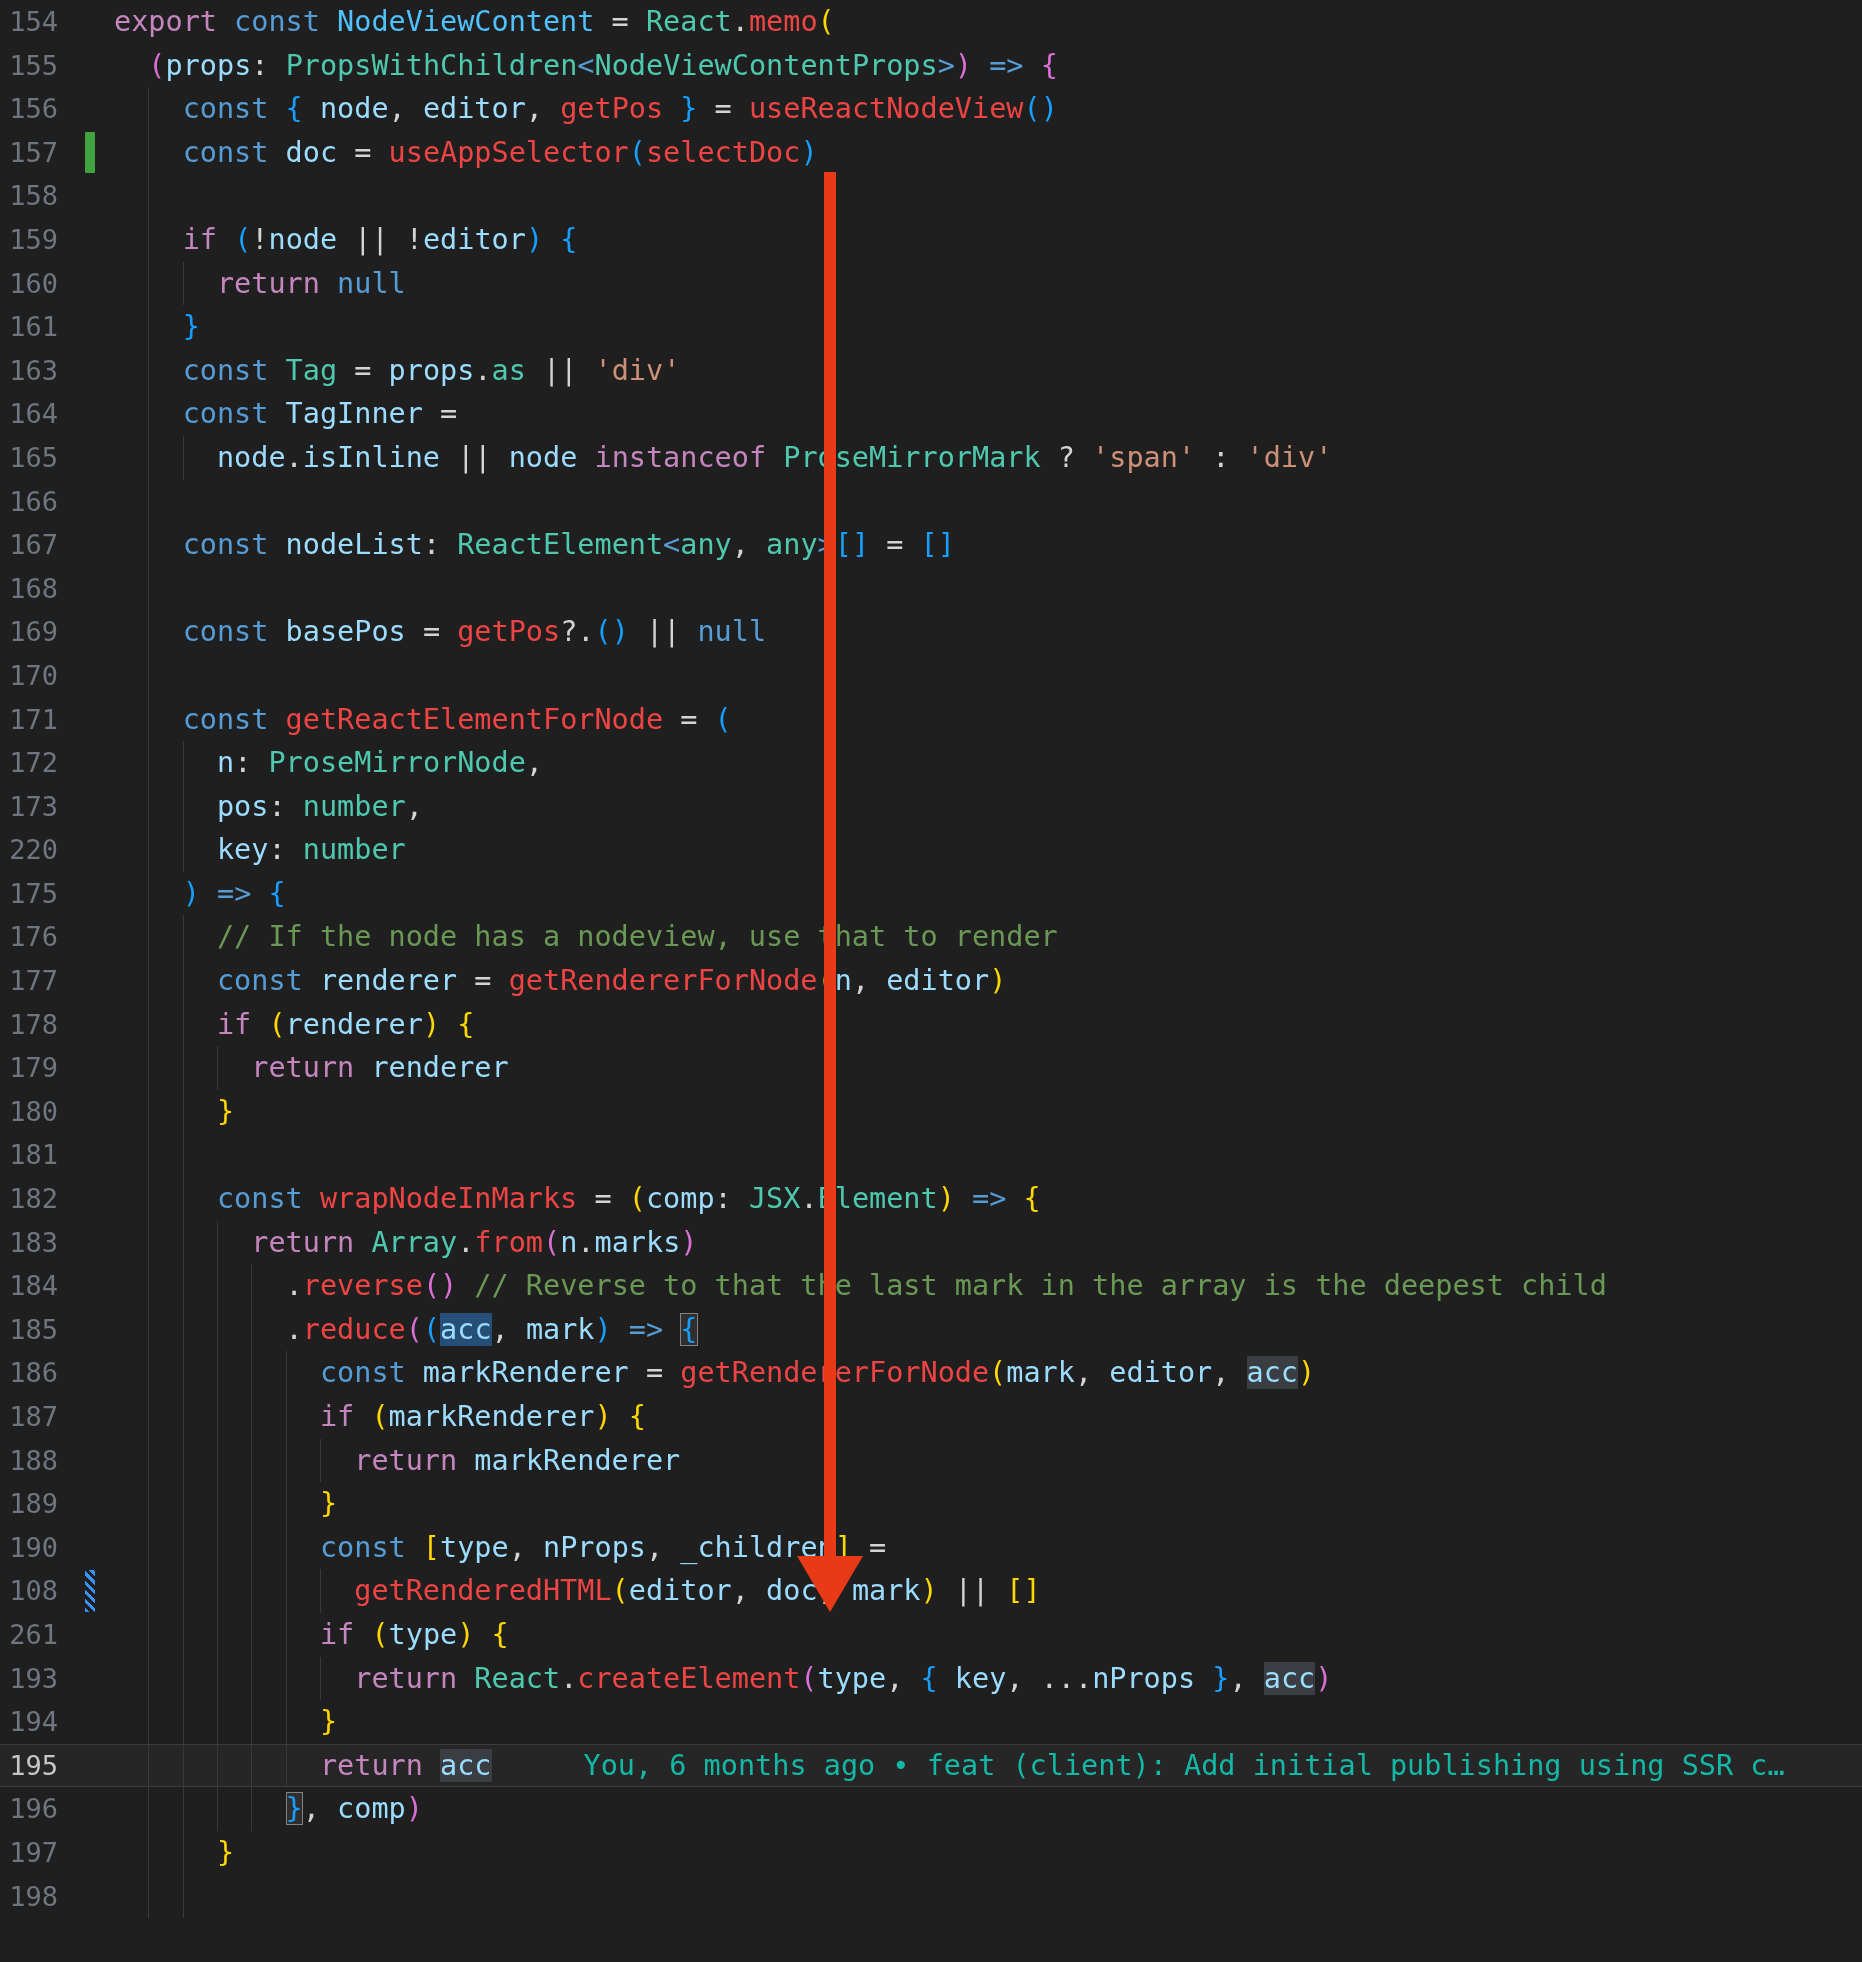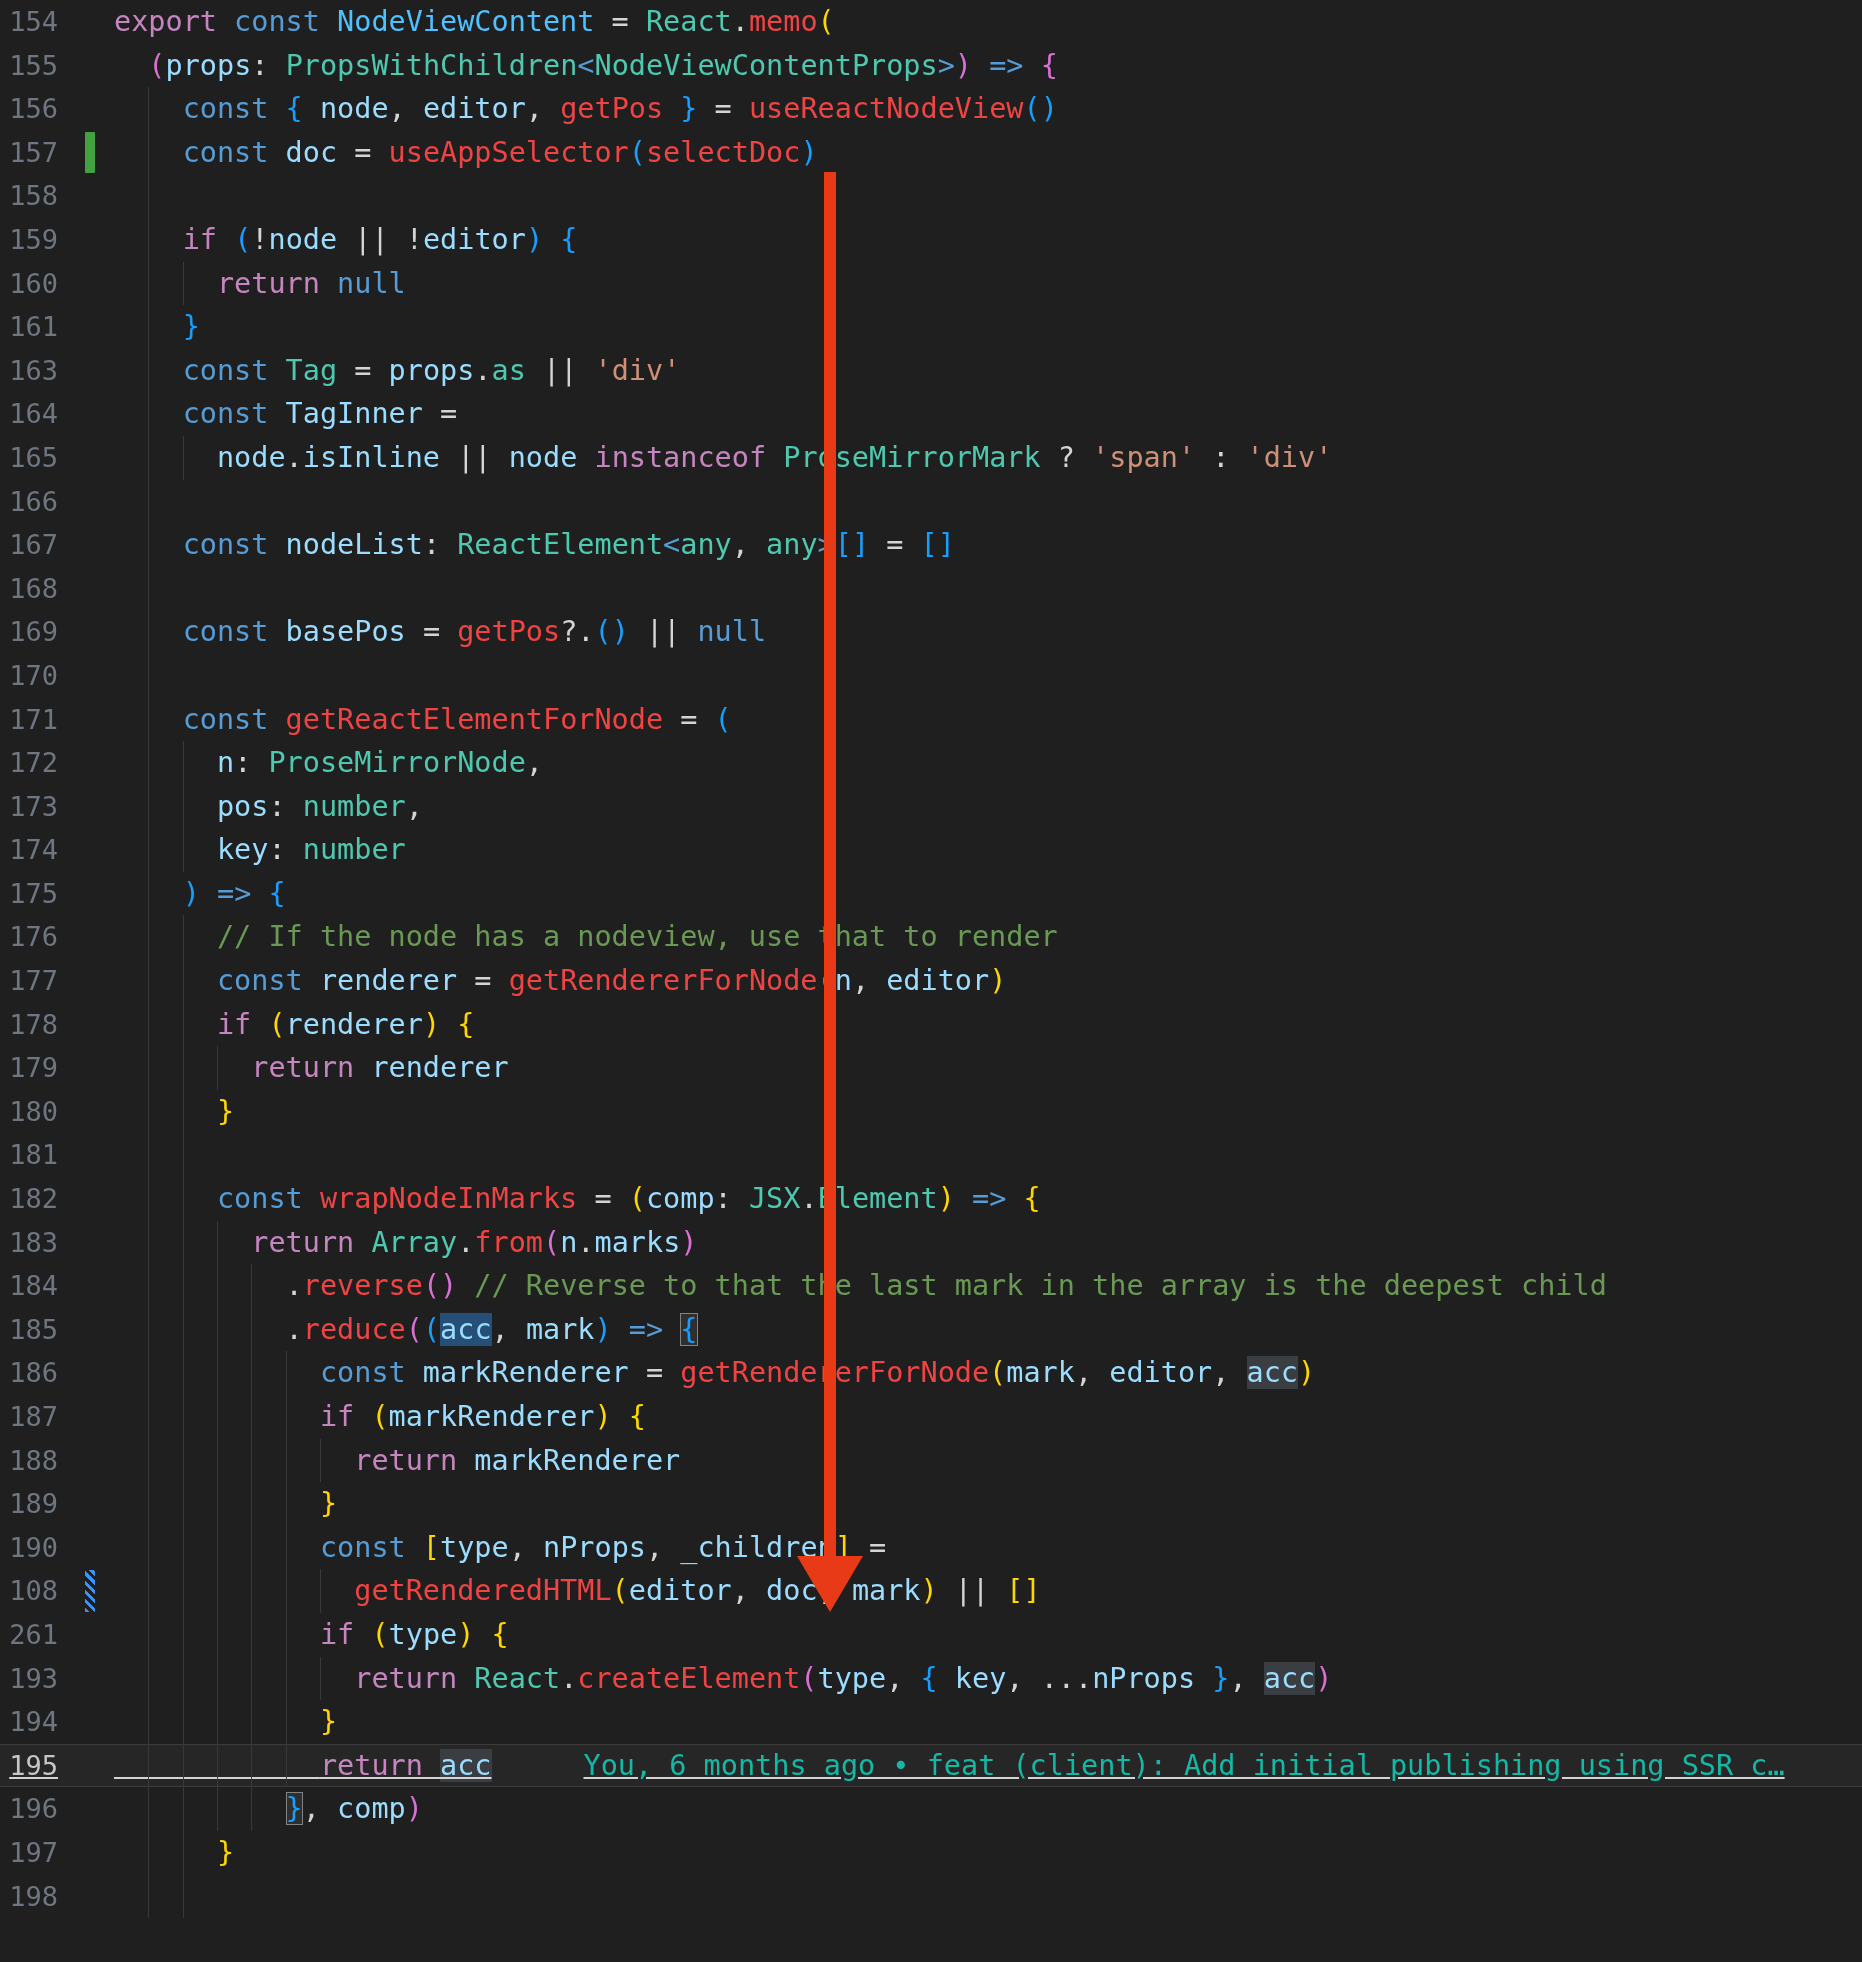--- a/index.html
+++ b/index.html
@@ -6,21 +6,21 @@
   .editor{
     position:relative;
     width:1862px;height:1962px;
     background:#1f1f1f;
     font-family:"DejaVu Sans Mono","Liberation Mono",monospace;
     font-size:28.5px;line-height:43.6px;
     color:#d4d4d4;
     overflow:hidden;
   }
   .row{display:flex;height:43.6px;position:relative;box-sizing:border-box;}
-  .row.current{background:#262626;box-shadow:inset 0 1px 0 #3c3c3c, inset 0 -1px 0 #3c3c3c;text-decoration:underline;}
+  .row.current{background:#262626;box-shadow:inset 0 1px 0 #3c3c3c, inset 0 -1px 0 #3c3c3c;}
   .ln{
     width:58px;flex:none;text-align:right;
     color:#6e7681;font-size:27px;user-select:none;
   }
   .row.current .ln{color:#c6c6c6;}
   .gmark{width:10px;flex:none;margin-left:27px;position:relative;}
   .gmark .bar{position:absolute;left:0;right:0;top:1px;bottom:1px;border-radius:1px;}
   .gmark .bar.added{background:#41a33f;}
   .gmark .bar.modified{
     background:repeating-linear-gradient(45deg,#3794ff 0px,#3794ff 3px,#1f1f1f 3px,#1f1f1f 6.5px);
@@ -156,21 +156,21 @@
         <div class="ln">172</div>
         <div class="gmark"></div>
         <pre class="code"><span class="guide" style="left: 2ch;"></span><span class="guide" style="left: 4ch;"></span>      <span class="tk c-v">n</span><span class="tk c-o">: </span><span class="tk c-y">ProseMirrorNode</span><span class="tk c-o">,</span></pre>
       </div>
       <div class="row">
         <div class="ln">173</div>
         <div class="gmark"></div>
         <pre class="code"><span class="guide" style="left: 2ch;"></span><span class="guide" style="left: 4ch;"></span>      <span class="tk c-v">pos</span><span class="tk c-o">: </span><span class="tk c-y">number</span><span class="tk c-o">,</span></pre>
       </div>
       <div class="row">
-        <div class="ln">174</div>
+        <div class="ln">220</div>
         <div class="gmark"></div>
         <pre class="code"><span class="guide" style="left: 2ch;"></span><span class="guide" style="left: 4ch;"></span>      <span class="tk c-v">key</span><span class="tk c-o">: </span><span class="tk c-y">number</span></pre>
       </div>
       <div class="row">
         <div class="ln">175</div>
         <div class="gmark"></div>
         <pre class="code"><span class="guide" style="left: 2ch;"></span>    <span class="tk c-b">)</span><span class="tk c-o"> </span><span class="tk c-s">=&gt;</span><span class="tk c-o"> </span><span class="tk c-b">{</span></pre>
       </div>
       <div class="row">
         <div class="ln">176</div>

